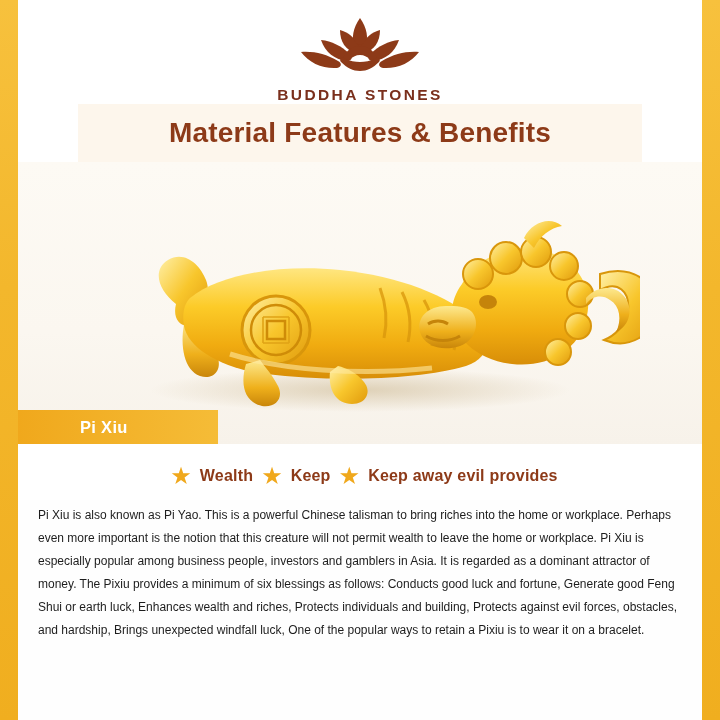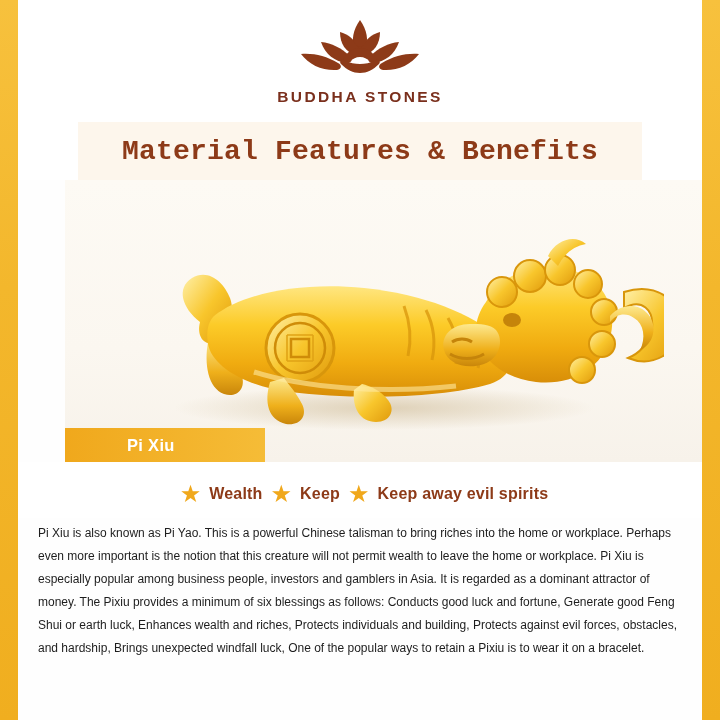--- a/index.html
+++ b/index.html
@@ -35,26 +35,26 @@
     position: absolute;
     left: 18px;
     top: 0;
     width: 684px;
     height: 720px;
   }
 
   
   .header {
     position: relative;
-    height: 122px;
+    height: 104px;
     background: #ffffff;
     display: flex;
     flex-direction: column;
     align-items: center;
-    justify-content: flex-start;
+    justify-content: flex-end;
     padding-top: 18px;
     box-sizing: border-box;
   }
   .logo-mark {
     width: 150px;
     height: 66px;
     display: block;
   }
   .brand-name {
     margin-top: 4px;
@@ -85,30 +85,29 @@
   }
   .title-band:before { left: 0; }
   .title-band:after { right: 0; }
   .title-text {
     position: relative;
     z-index: 2;
     font-size: 28px;
     font-weight: bold;
     color: #8d3a18;
     letter-spacing: 0.2px;
-    font-family: Liberation Mono, monospace;
+    font-family: Liberation Sans, sans-serif;
   }
 
   
   .hero {
     position: relative;
     height: 282px;
     background: linear-gradient(180deg, #fdfaf4 0%, #fbf7f0 60%, #f7f2ea 100%);
     overflow: hidden;
-    margin-left: 47px;
   }
   .hero-stage {
     position: absolute;
     inset: 0;
   }
   .pixiu-svg {
     position: absolute;
     left: 50%;
     top: 50%;
     transform: translate(-50%, -50%);
@@ -297,21 +296,21 @@
         <span>Pi Xiu</span>
       </div>
     </div>
 
     <div class="benefits">
       <span class="benefit-star">★</span>
       <span class="benefit-word">Wealth</span>
       <span class="benefit-star">★</span>
       <span class="benefit-word">Keep</span>
       <span class="benefit-star">★</span>
-      <span class="benefit-word">Keep away evil spirits</span>
+      <span class="benefit-word">Keep away evil provides</span>
     </div>
 
     <div class="body-text">
       <p>Pi Xiu is also known as Pi Yao. This is a powerful Chinese talisman to bring riches into the home or workplace. Perhaps even more important is the notion that this creature will not permit wealth to leave the home or workplace. Pi Xiu is especially popular among business people, investors and gamblers in Asia. It is regarded as a dominant attractor of money. The Pixiu provides a minimum of six blessings as follows: Conducts good luck and fortune, Generate good Feng Shui or earth luck, Enhances wealth and riches, Protects individuals and building, Protects against evil forces, obstacles, and hardship, Brings unexpected windfall luck, One of the popular ways to retain a Pixiu is to wear it on a bracelet.</p>
     </div>
 
   </div>
 </div>
 
 </body></html>

